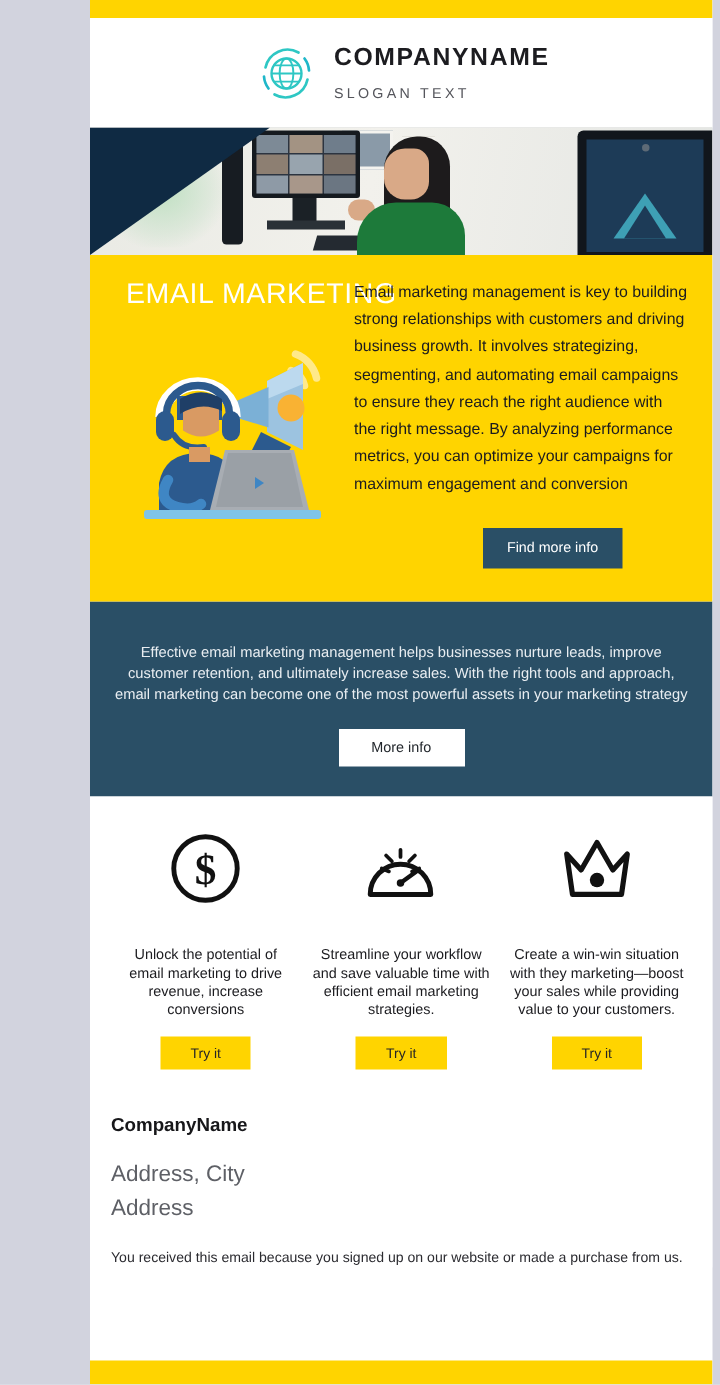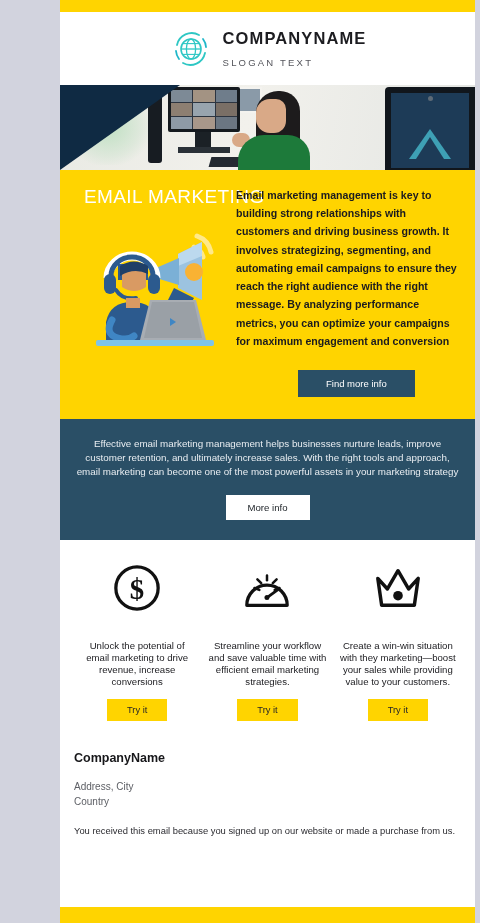--- a/index.html
+++ b/index.html
@@ -193,39 +193,38 @@
     font-weight: normal;
     white-space: nowrap;
     text-align: center;
   }
   .illus { width: 150px; height: 150px; margin-left: 2px; }
   .feature-right { flex: 1 1 auto; padding-top: 2px; }
   .feature-body {
     font-size: 10.6px;
     line-height: 1.72;
     color: #1b1b1f;
-    font-weight: bold;
   }
   .btn-find {
     display: inline-block;
-    margin: 20px 0 0 62px;
+    margin: 20px 0 0 86px;
     background: #2a4f66;
     color: #ffffff;
     font-size: 9.5px;
-    padding: 8px 28px;
+    padding: 8px 16px;
     text-decoration: none;
     border: none;
     cursor: pointer;
     font-family: "Liberation Sans", sans-serif;
   }
 
   
   .banner {
     background: #2a4f66;
-    padding: 18px 16px 20px 16px;
+    padding: 28px 16px 20px 16px;
     text-align: center;
   }
   .banner-text {
     color: #e8edf1;
     font-size: 9.8px;
     line-height: 1.42;
   }
   .btn-more {
     display: inline-block;
     margin-top: 16px;
@@ -268,21 +267,21 @@
     border: none;
     cursor: pointer;
     font-family: "Liberation Sans", sans-serif;
   }
 
   
   .footer { padding: 14px 14px 0 14px; background: #ffffff; }
   .f-company {
     font-size: 12.5px; font-weight: bold; color: #17171a; margin-bottom: 14px;
   }
-  .f-addr { font-size: 10px; color: #5e6066; line-height: 1.55; }
+  .f-addr { font-size: 15px; color: #5e6066; line-height: 1.55; }
   .f-notice {
     font-size: 9.4px; color: #2b2b30; line-height: 1.5; margin-top: 14px;
   }
 </style>
 </head>
 <body>
 
 <div class="page">
   <div class="email">
 
@@ -433,20 +432,20 @@
         </span>
         <div class="col-text">Create a win-win situation with they marketing—boost your sales while providing value to your customers.</div>
         <button class="btn-try">Try it</button>
       </div>
 
     </div>
 
     <div class="footer">
       <div class="f-company">CompanyName</div>
       <div class="f-addr">Address, City</div>
-      <div class="f-addr">Country</div>
+      <div class="f-addr">Address</div>
       <div class="f-notice">You received this email because you signed up on our website or made a purchase from us.</div>
 
     </div>
 
     <div class="rail-bottom"></div>
   </div>
 </div>
 
 </body></html>

